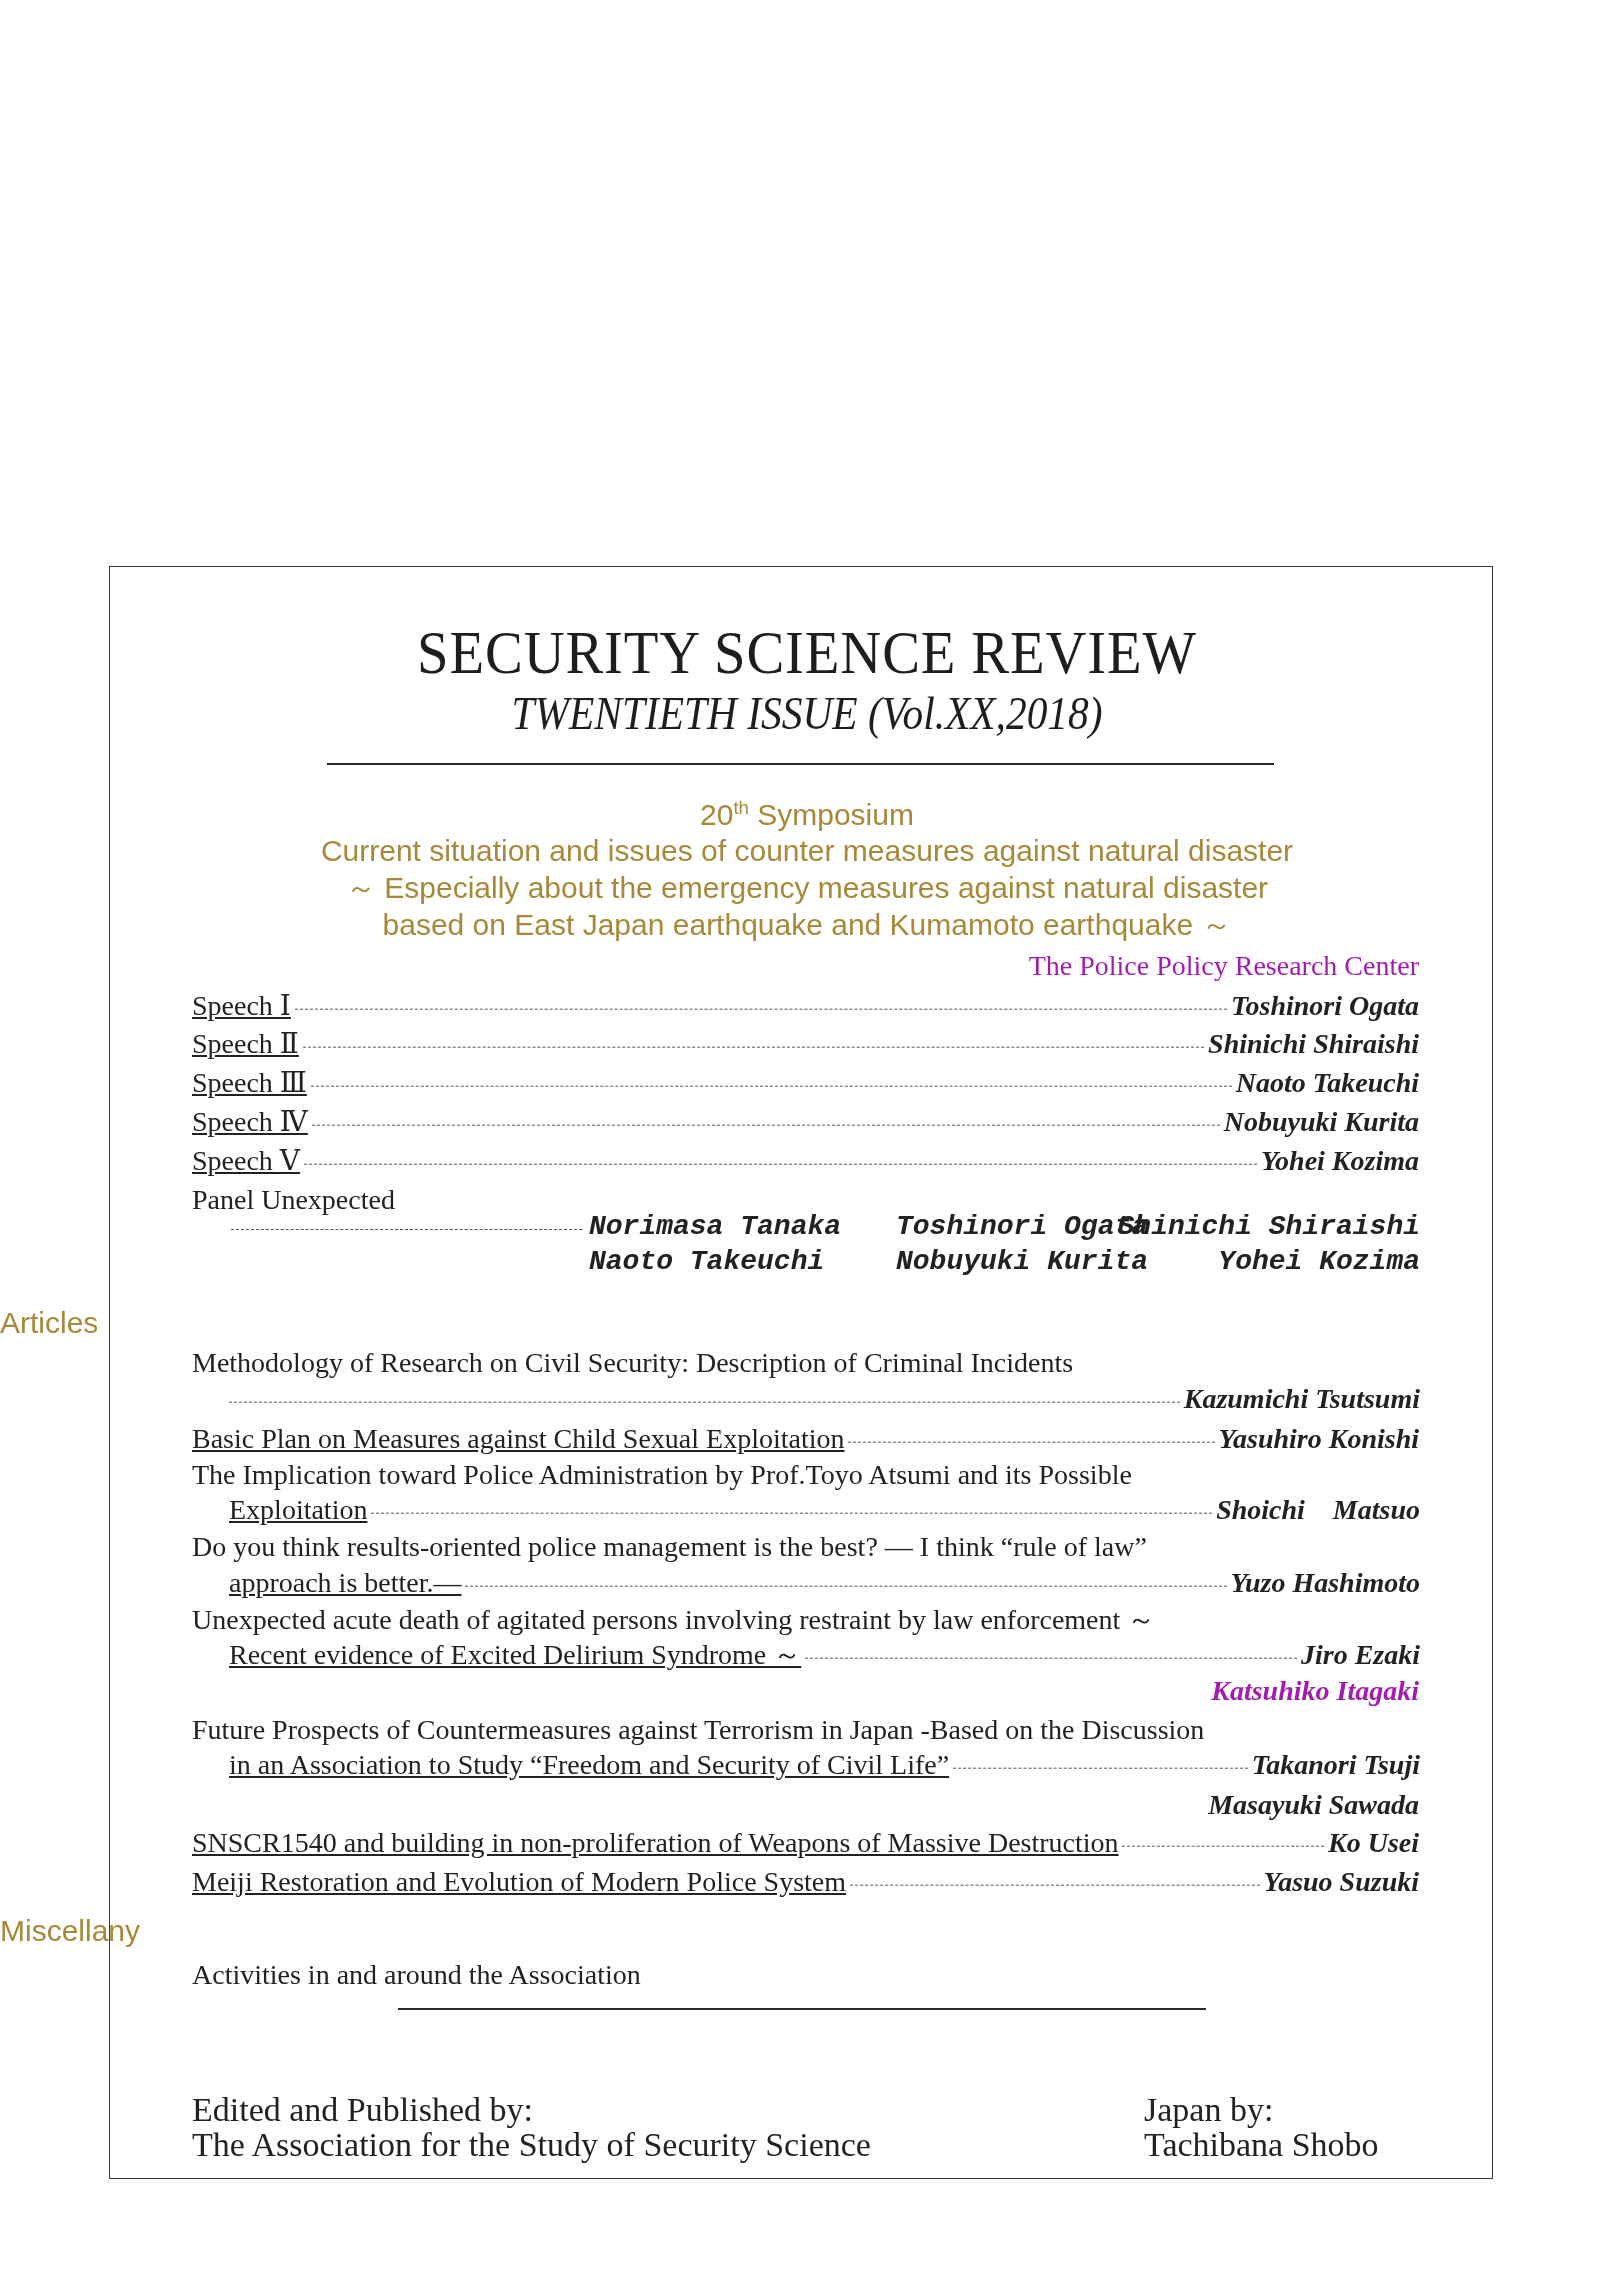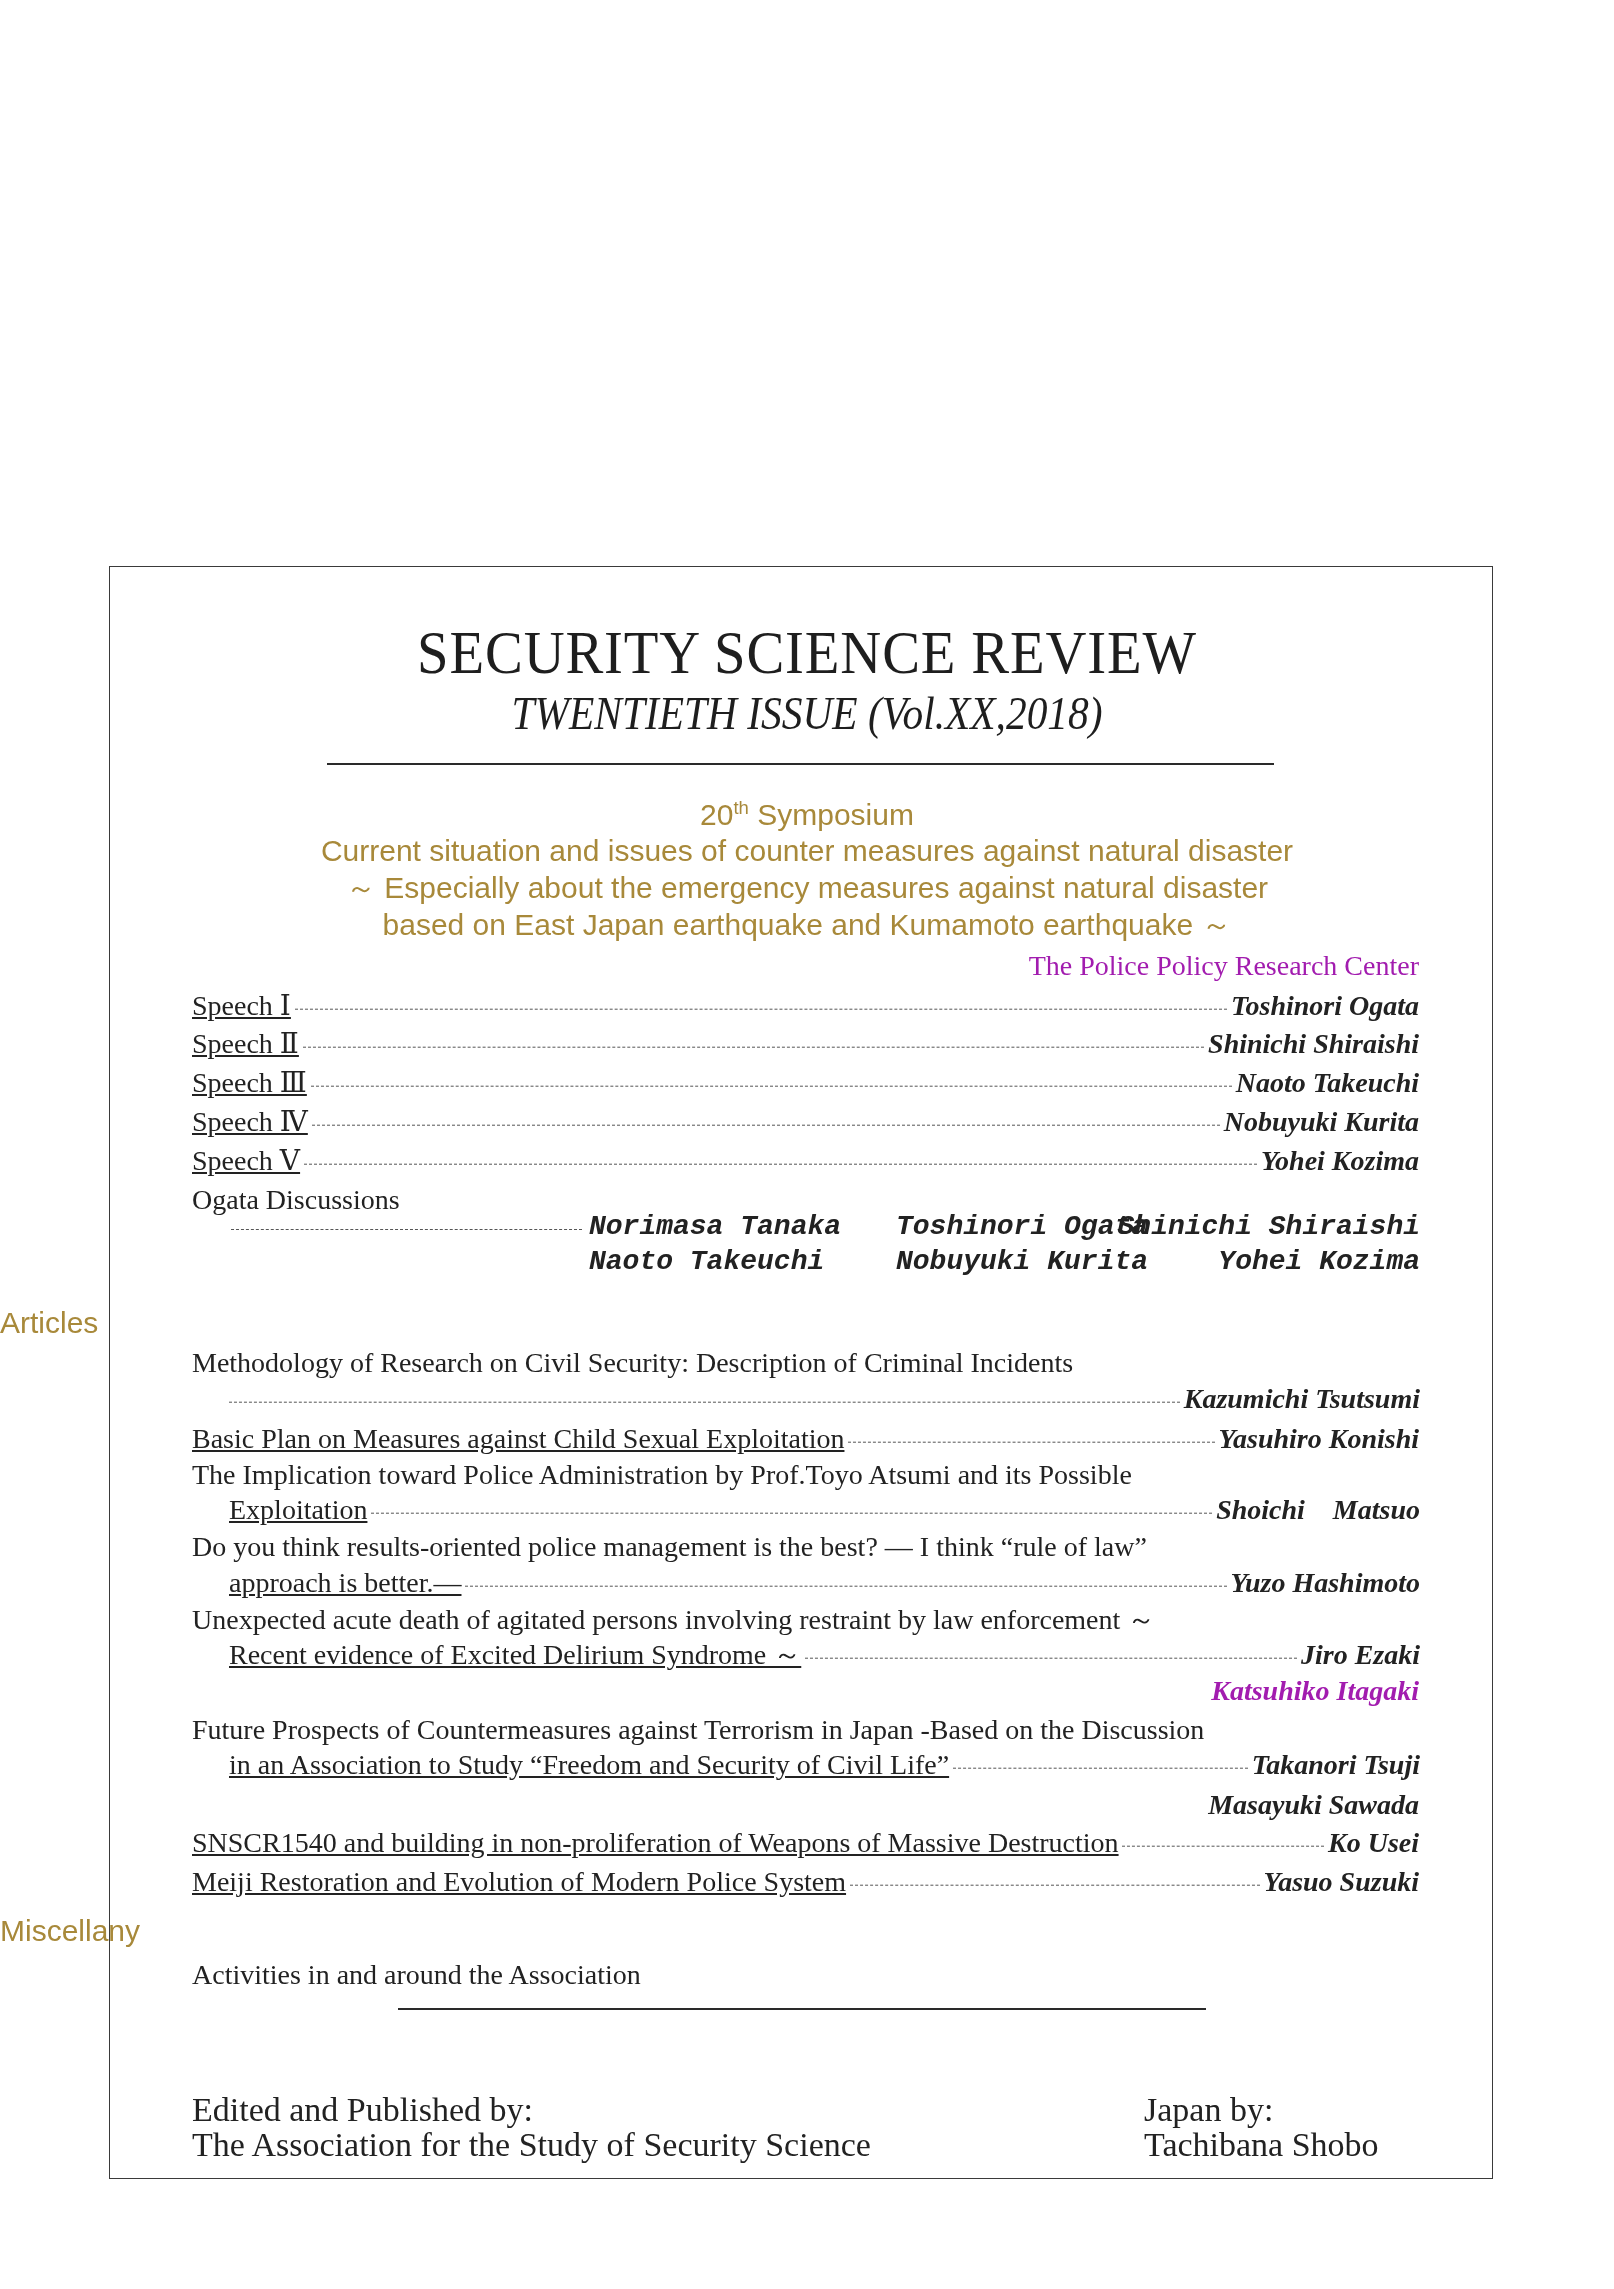--- a/index.html
+++ b/index.html
@@ -94,21 +94,21 @@
   <span class="label">Speech Ⅳ</span>
   <span class="leader"></span>
   <span class="author">Nobuyuki Kurita</span>
 </div>
 <div class="row serif" style="top:1141px;">
   <span class="label">Speech Ⅴ</span>
   <span class="leader"></span>
   <span class="author">Yohei Kozima</span>
 </div>
 
-<div class="plain serif" style="top:1180px;">Ogata Discussions</div>
+<div class="plain serif" style="top:1180px;">Panel Unexpected</div>
 <div class="panel-grid serif">
   <div class="panel-leader"></div>
   <div class="pname" style="left:358px; top:0;">Norimasa Tanaka</div>
   <div class="pname" style="left:665px; top:0;">Toshinori Ogata</div>
   <div class="pname" style="right:0; top:0;">Shinichi Shiraishi</div>
   <div class="pname" style="left:358px; top:35px;">Naoto Takeuchi</div>
   <div class="pname" style="left:665px; top:35px;">Nobuyuki Kurita</div>
   <div class="pname" style="right:0; top:35px;">Yohei Kozima</div>
 </div>
 

